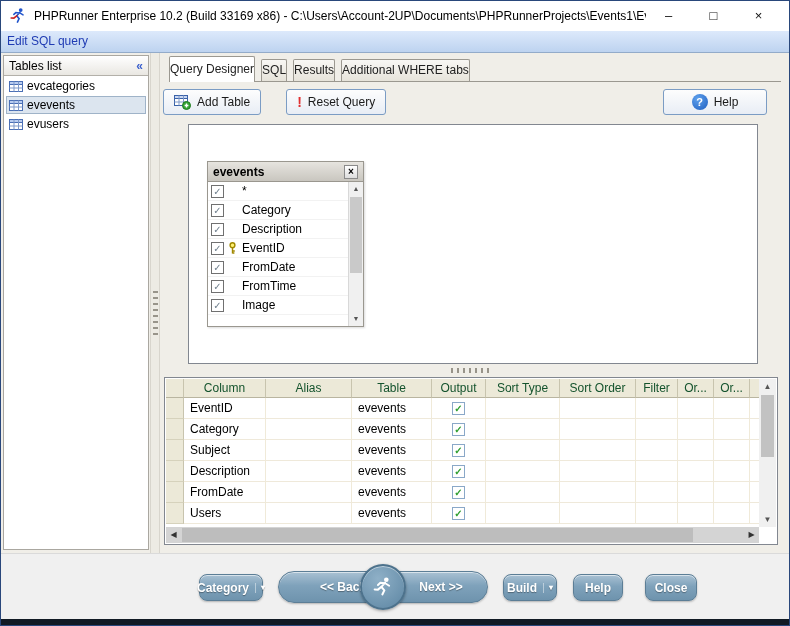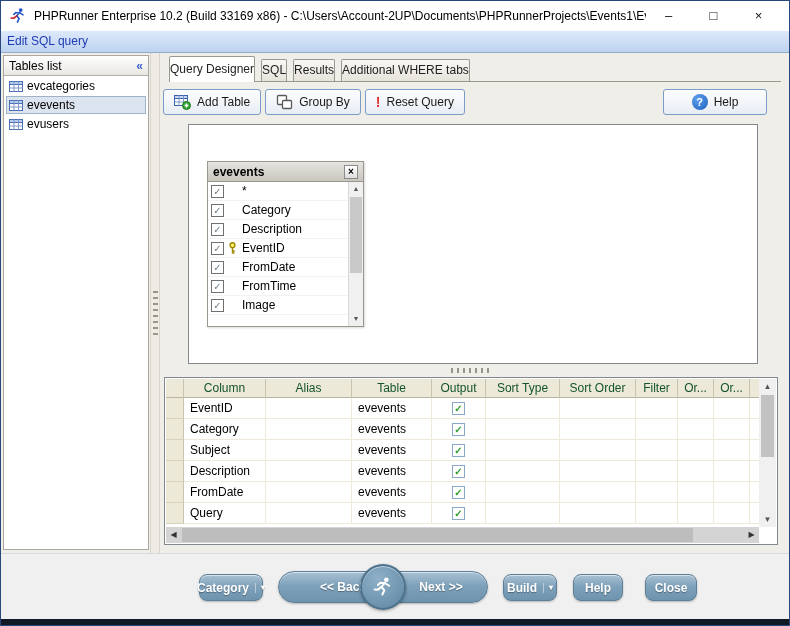--- a/index.html
+++ b/index.html
@@ -38,21 +38,21 @@
   
   .main { position:absolute; left:160px; top:0; width:620px; height:100%; }
 
   
   .tabstrip { position:absolute; left:8px; top:3px; right:0; height:26px; display:flex; align-items:flex-end; border-bottom:1px solid #9b9890; }
   .tab { border:1px solid #9b9890; border-bottom:none; border-radius:2px 2px 0 0; background:linear-gradient(#f8f7f4,#e6e3da); padding:0 0; height:22px; line-height:21px; font-size:12px; color:#222; margin-right:6px; cursor:default; white-space:nowrap; }
   .tab.active { background:#ffffff; height:26px; line-height:25px; margin-bottom:-1px; }
 
   
   .toolbar { position:absolute; left:2px; top:33px; right:2px; height:32px; display:flex; align-items:center; }
-  .tb-btn { display:inline-flex; align-items:center; gap:6px; height:26px; padding:0 10px; border:1px solid #7b9cc4; border-radius:3px; background:linear-gradient(#fdfdfd,#e8edf5); font-size:12px; color:#1a1a1a; margin-right:4px; cursor:default; white-space:nowrap;justify-content:space-between; }
+  .tb-btn { display:inline-flex; align-items:center; gap:6px; height:26px; padding:0 10px; border:1px solid #7b9cc4; border-radius:3px; background:linear-gradient(#fdfdfd,#e8edf5); font-size:12px; color:#1a1a1a; margin-right:25px; cursor:default; white-space:nowrap;justify-content:space-between; }
   .reset-icon { color:#e03030; font-weight:bold; font-size:14px; line-height:1; }
   .limit-wrap { display:flex; align-items:center; margin-left:4px; font-size:12px; color:#000; }
   .cb-box { width:13px; height:13px; border:1px solid #555; background:#fff; display:inline-block; margin-right:5px; }
   .spin { display:flex; margin-left:8px; border:1px solid #a8a8a8; background:#fff; height:20px; }
   .spin input { width:52px; border:none; outline:none; font-size:12px; color:#8a8a8a; padding:0 4px; font-family:"Liberation Sans",sans-serif; }
   .spin-btns { display:flex; flex-direction:column; width:15px; border-left:1px solid #c8c8c8; }
   .spin-btns span { flex:1; font-size:6px; line-height:9px; text-align:center; color:#666; background:#f3f3f3; cursor:default; }
   .rows-label { margin-left:6px; font-size:12px; }
   .help-btn { margin-left:auto; margin-right:12px; width:104px; justify-content:center; }
   .q-icon { width:16px; height:16px; border-radius:50%; background:radial-gradient(circle at 35% 30%, #5ea0ec, #1f5fc0); color:#fff; font-size:11px; font-weight:bold; text-align:center; line-height:16px; display:inline-block; }
@@ -193,27 +193,20 @@
             <rect x="0.5" y="1.5" width="13" height="3" fill="#c9d7f2" stroke="#3a62a8"></rect>
             <line x1="5" y1="1.5" x2="5" y2="11.5" stroke="#7e99c9"></line>
             <line x1="9.5" y1="1.5" x2="9.5" y2="11.5" stroke="#7e99c9"></line>
             <line x1="0.5" y1="8" x2="13.5" y2="8" stroke="#7e99c9"></line>
             <circle cx="12.5" cy="11.5" r="4" fill="#35a435" stroke="#1d7a1d"></circle>
             <path d="M12.5 9.6 V13.4 M10.6 11.5 H14.4" stroke="#ffffff" stroke-width="1.4"></path>
           </svg>
           <span>Add Table</span>
         </div>
         <div class="tb-btn">
-          <svg width="17" height="16" viewBox="0 0 17 16">
-            <rect x="1.5" y="1.5" width="9" height="9" rx="1" fill="#ffffff" stroke="#5a5a5a" stroke-width="1.3"></rect>
-            <rect x="6.5" y="6.5" width="9" height="8" rx="1" fill="#ffffff" stroke="#5a5a5a" stroke-width="1.3"></rect>
-          </svg>
-          <span>Group By</span>
-        </div>
-        <div class="tb-btn">
           <span class="reset-icon">!</span>
           <span>Reset Query</span>
         </div>
         <div class="tb-btn help-btn">
           <span class="q-icon">?</span>
           <span>Help</span>
         </div>
       </div>
 
       <div class="canvas">
@@ -364,21 +357,21 @@
                 </div>
                 <div class="gc" style="width: 74px;"></div>
                 <div class="gc" style="width: 76px;"></div>
                 <div class="gc" style="width: 42px;"></div>
                 <div class="gc" style="width: 36px;"></div>
                 <div class="gc" style="width: 36px;"></div>
                 <div class="gc" style="width: 40px;"></div>
               </div>
               <div class="grow">
                 <div class="gc gsel" style="width: 18px;"></div>
-                <div class="gc" style="width: 82px;">Query</div>
+                <div class="gc" style="width: 82px;">Users</div>
                 <div class="gc" style="width: 86px;"></div>
                 <div class="gc" style="width: 80px;">evevents</div>
                 <div class="gc center" style="width: 54px;">
                   <span class="ocb">✓</span>
                 </div>
                 <div class="gc" style="width: 74px;"></div>
                 <div class="gc" style="width: 76px;"></div>
                 <div class="gc" style="width: 42px;"></div>
                 <div class="gc" style="width: 36px;"></div>
                 <div class="gc" style="width: 36px;"></div>

